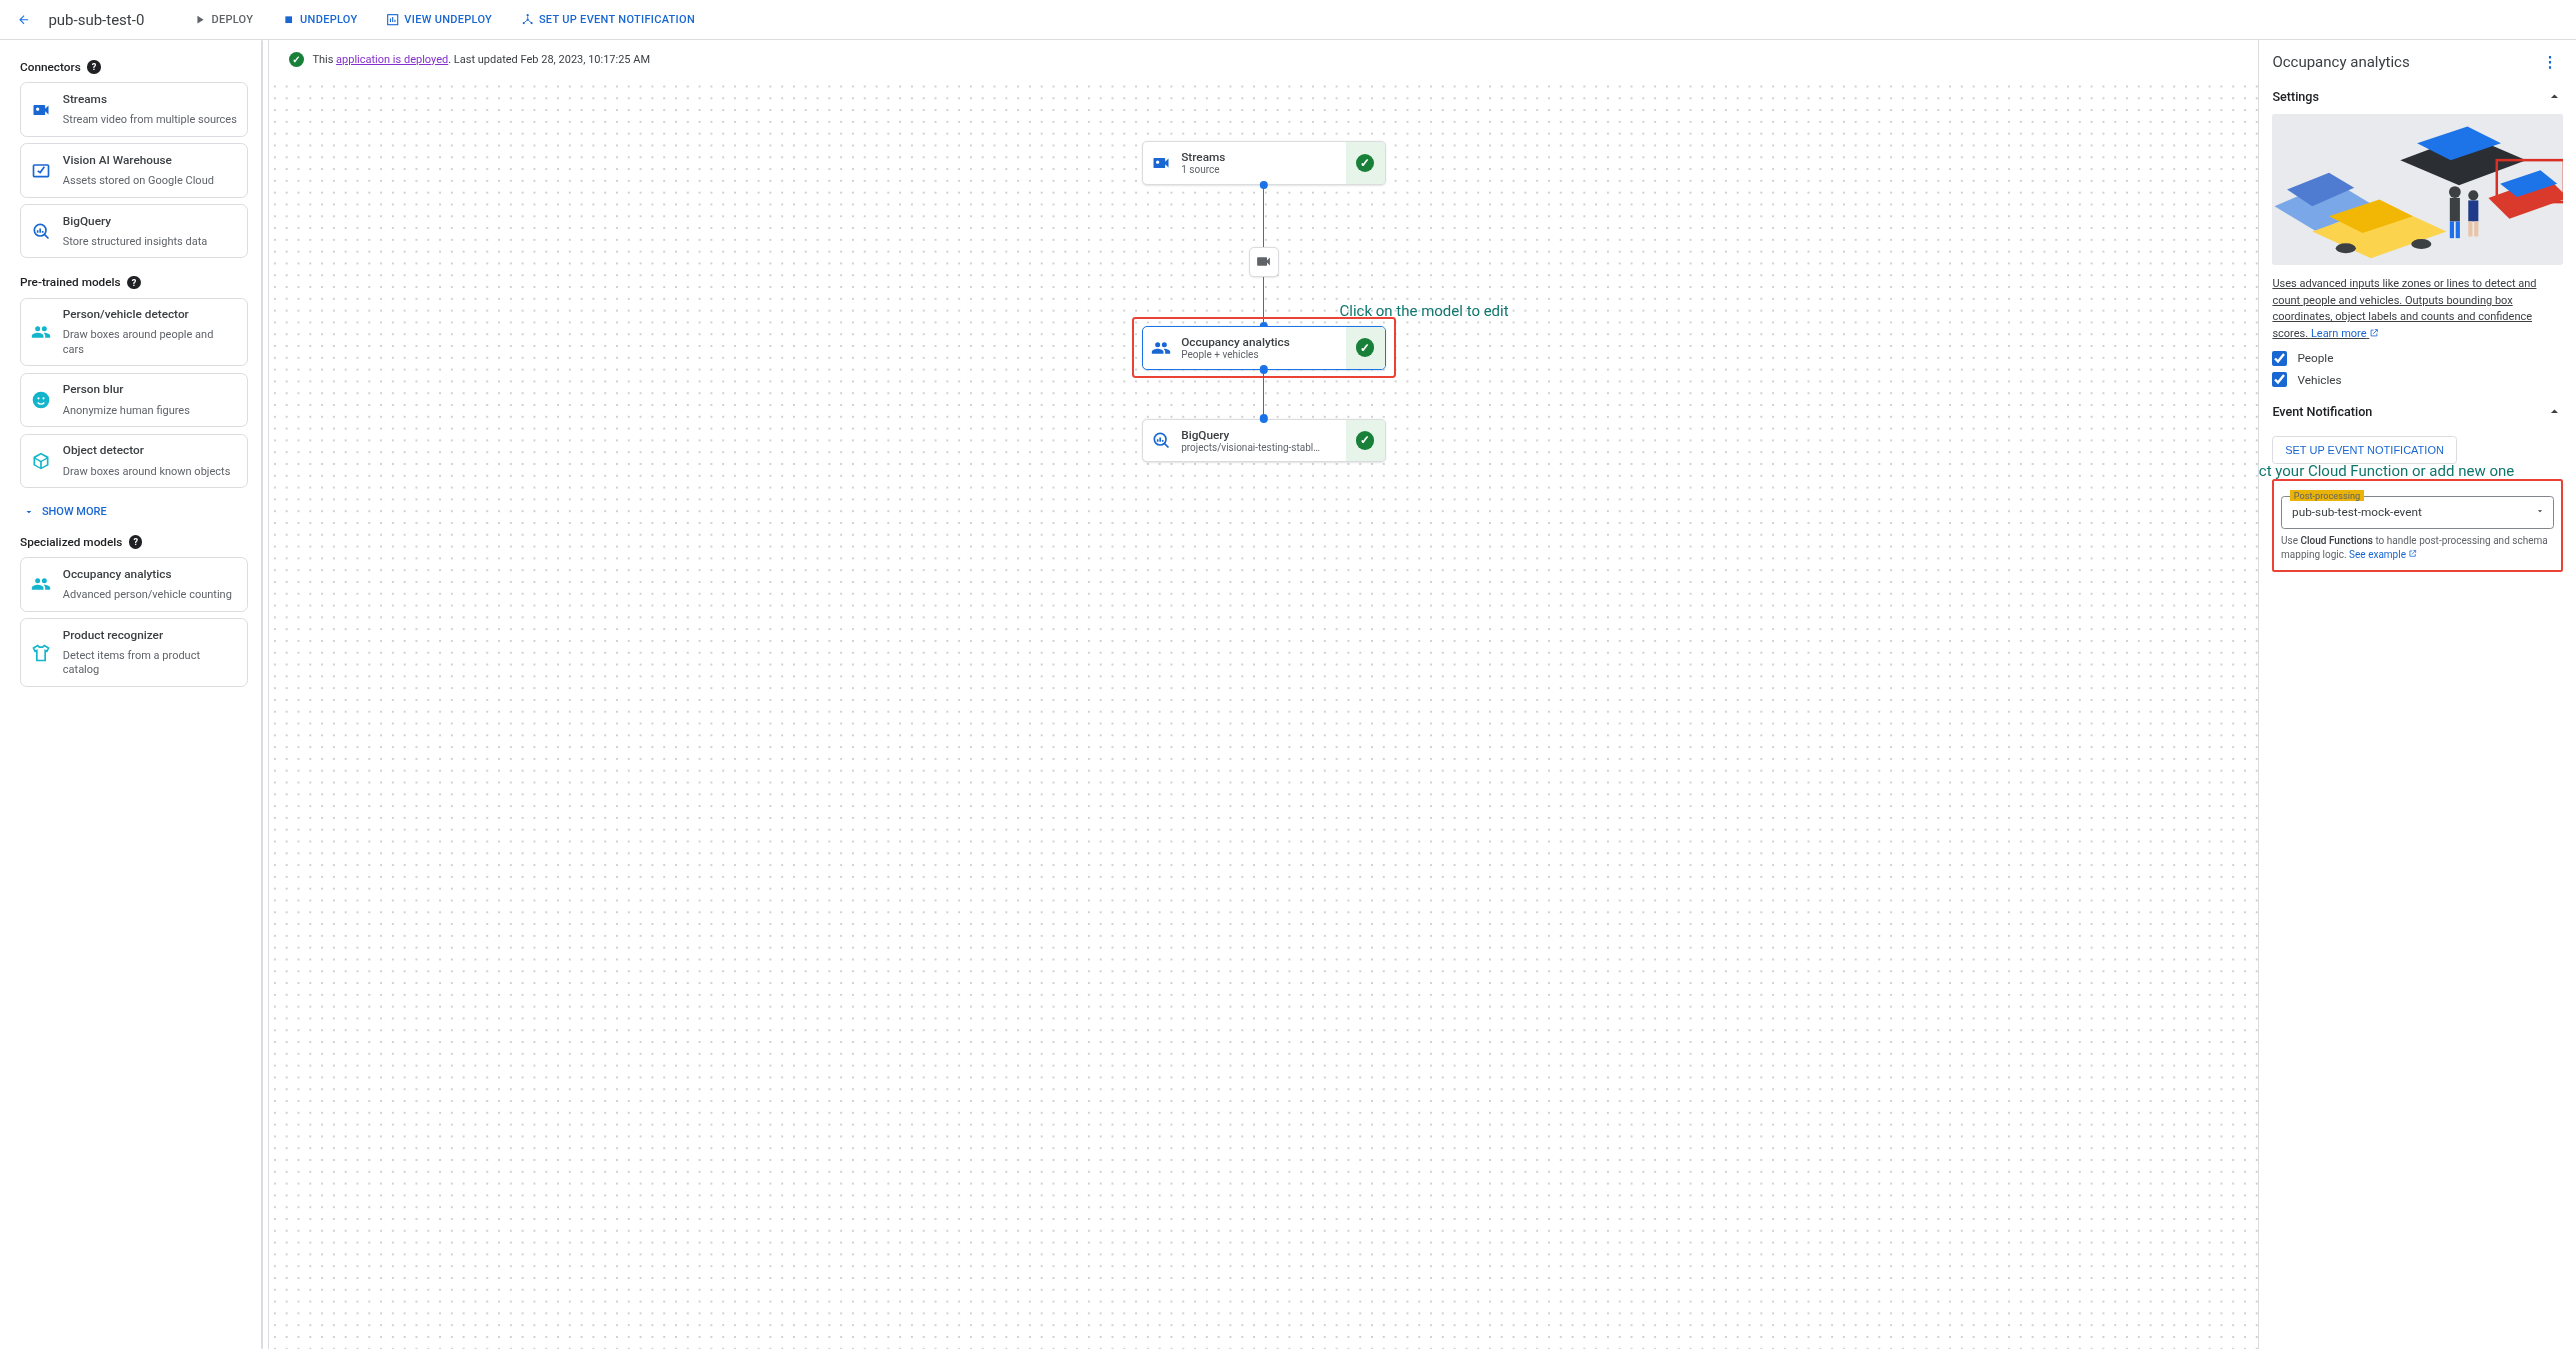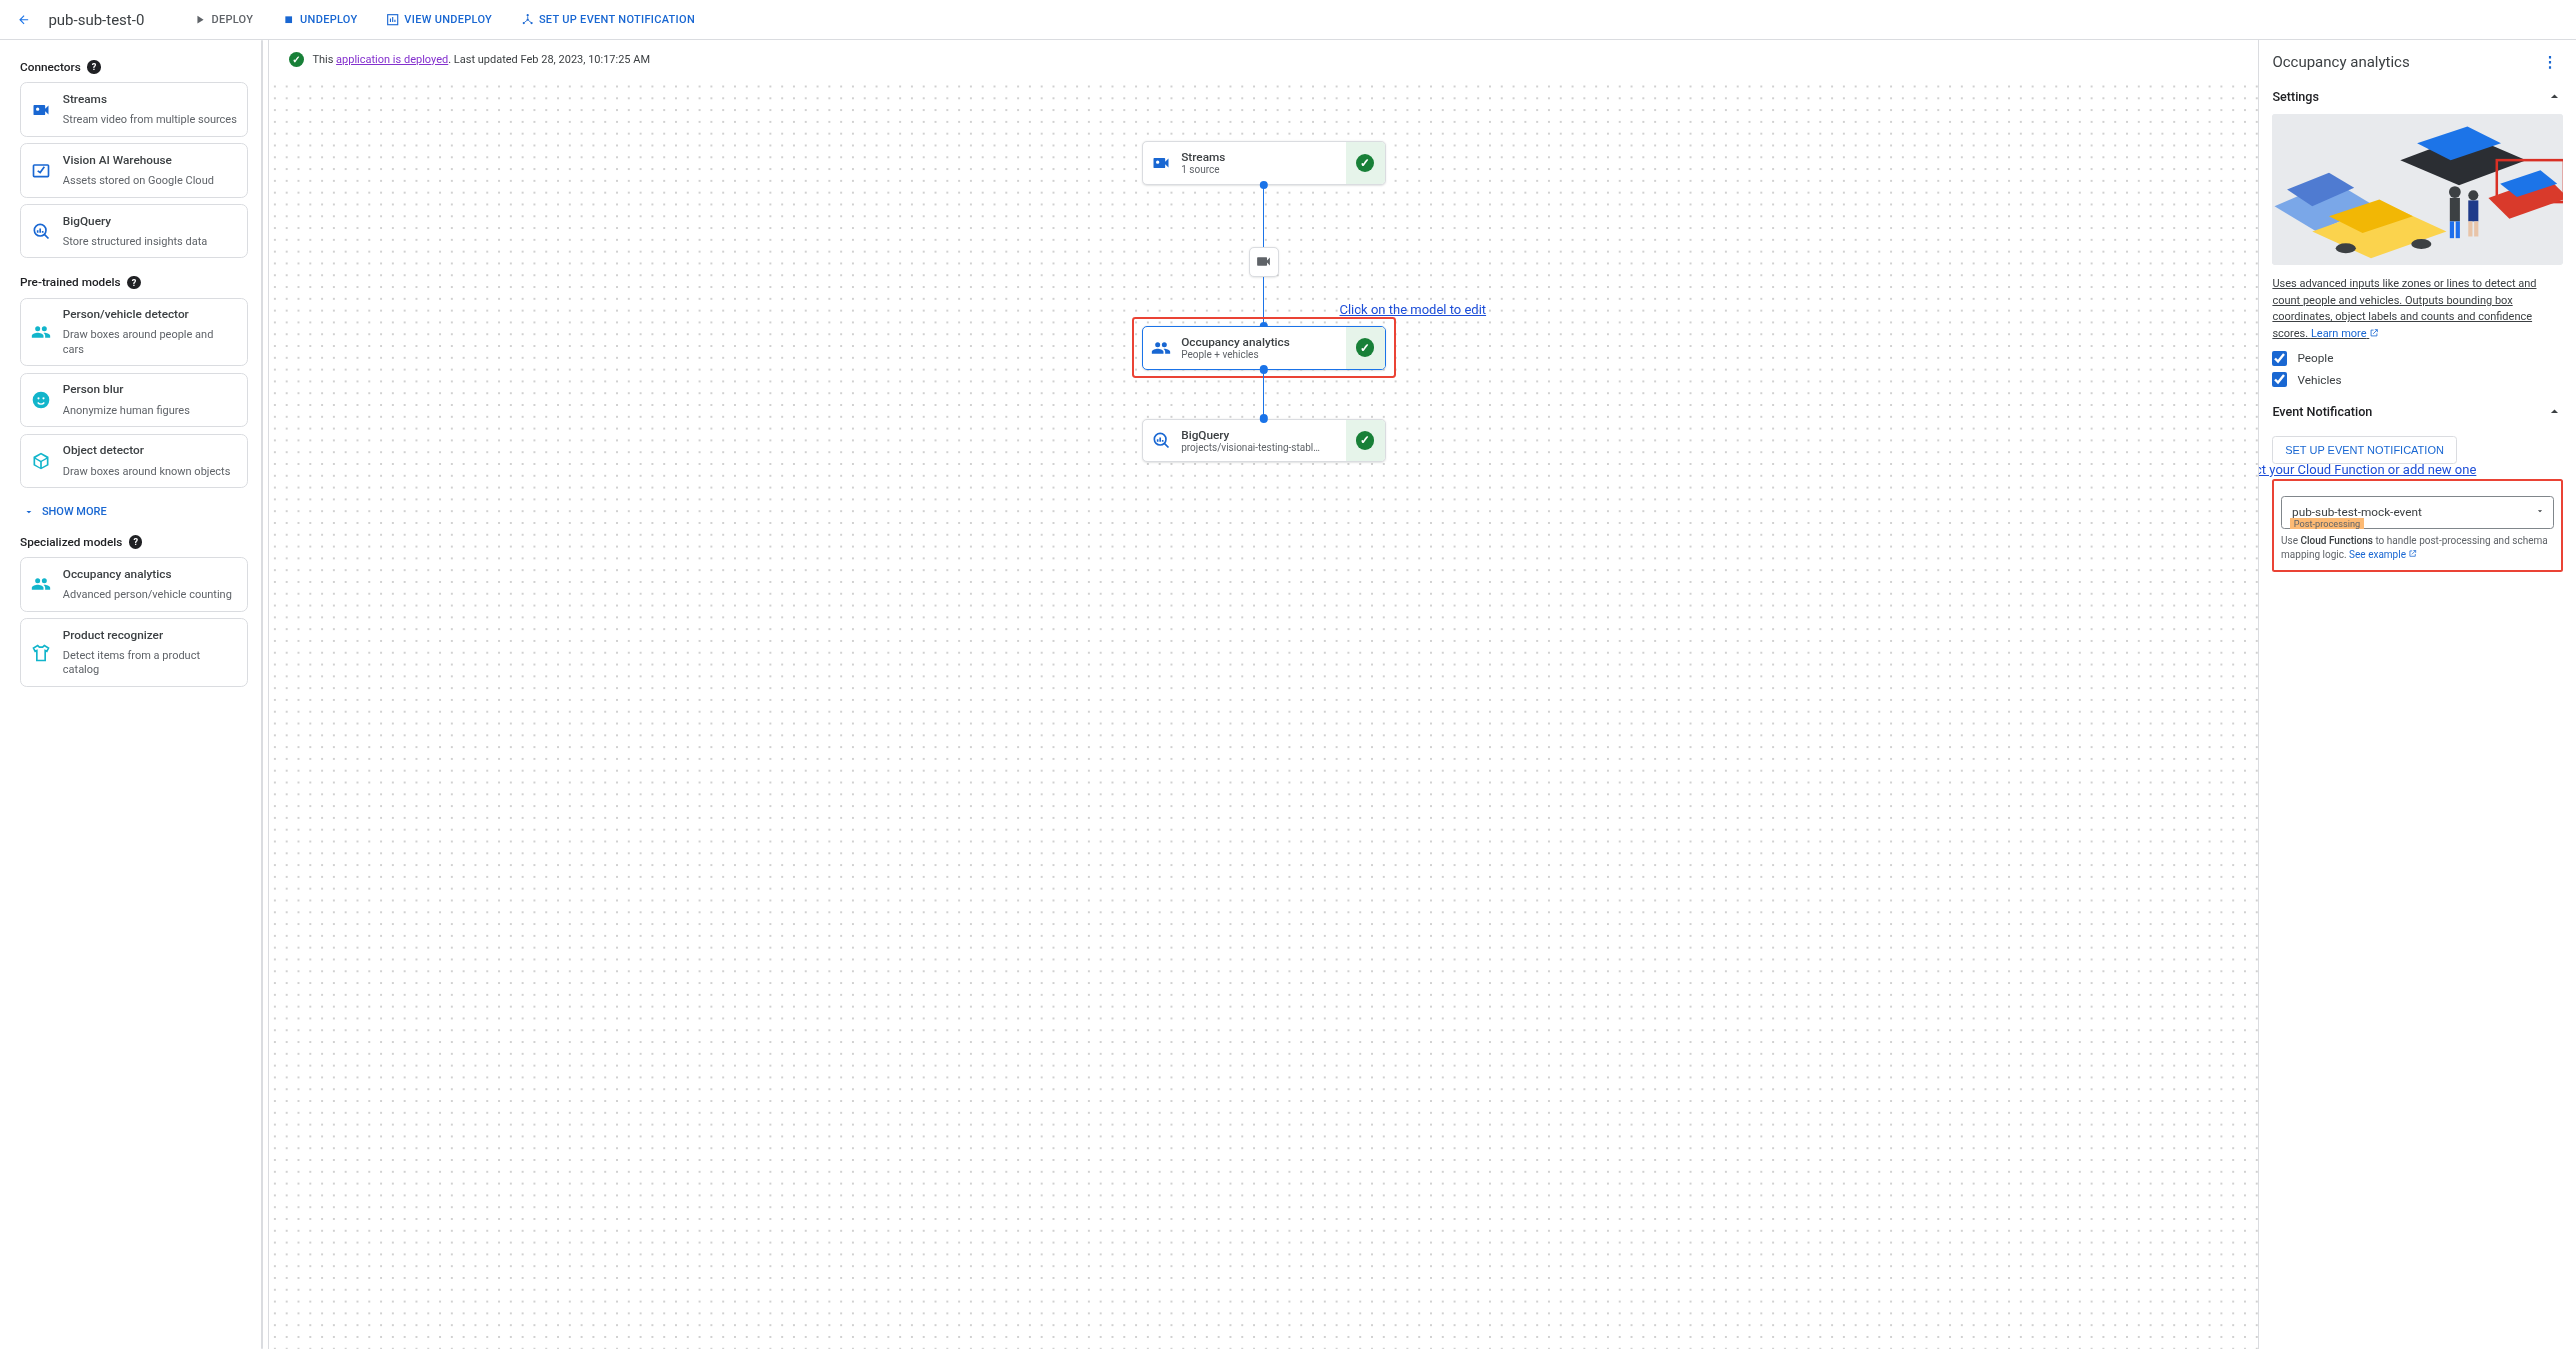--- a/index.html
+++ b/index.html
@@ -45,38 +45,38 @@
   .node .ok { width:39px; background:#e6f4ea; display:flex; align-items:center; justify-content:center; align-self:stretch; }
   .node .ok .c { width:18.5px;height:18.5px;border-radius:50%;background:#188038;color:#fff;display:flex;align-items:center;justify-content:center;font-size:11.8px;font-weight:700; }
   .wire { width:1.7px; flex:0 0 auto; background:#1a73e8; position:relative; }
   .wire.h74 { height:62px; }
   .wire.h58 { height:49px; }
   .wire .dot { width:8.4px;height:8.4px;border-radius:50%;background:#1a73e8;position:absolute;left:50%;transform:translateX(-50%); }
   .wire .dot.top { top:-4.2px; } .wire .dot.bot { bottom:-4.2px; }
   .camchip { width:30px;height:30px;border:0.8px solid #dadce0;border-radius:5px;background:#fff;display:flex;align-items:center;justify-content:center;box-shadow:0 0.8px 1.7px rgba(60,64,67,.12); }
   .node.sel { border:1.7px solid #1a73e8; }
   .redbox { position:absolute; border:2.5px solid #ea4335; border-radius:3.4px; pointer-events:none; }
-  .anno { position:absolute; color:#1d4ed8; font-size:13px; font-weight:400; z-index:5; pointer-events:none;text-decoration:underline; }
+  .anno { position:absolute; color:#0f766e; font-size:15px; font-weight:400; z-index:5; pointer-events:none; }
 
   
   .right { width:318px; border-left:0.8px solid #dadce0; display:flex; flex-direction:column; overflow:hidden; }
   .r-head { display:flex; align-items:center; justify-content:space-between; padding:13.4px 13.4px 8.4px 13.4px; }
   .r-head .t { font-size:15px; font-weight:400;color:#3c4043; }
   .r-head .more { color:#1967d2; font-size:15px; font-weight:bold; cursor:pointer; padding:0 5px; }
   .r-body { overflow-y:auto; padding:0 13.4px 13.4px 13.4px; position:relative; }
   .sect-h { display:flex; align-items:center; justify-content:space-between; font-size:12.6px; font-weight:500;color:#202124; padding:8.4px 0; cursor:pointer; }
   .sect-h svg { width:17px; height:17px; }
   .illus { width:100%; height:151px; border-radius:3.4px; background:#e8eaed; position:relative; overflow:hidden; }
   .desc { font-size:11px; color:#3c4043; line-height:1.5; margin:11.8px 0 8.4px 0;text-decoration:underline; }
   .desc a, .lm { color:#1967d2; text-decoration:none; }
   .cb { display:flex; align-items:center; gap:10px; margin:6.7px 0; font-size:11.8px; color:#3c4043; }
   .cb input { width:15px;height:15px; accent-color:#1967d2; }
   .btn-outline { border:0.8px solid #dadce0; background:#fff; color:#1967d2; font-weight:500; font-size:11px; border-radius:3.4px; padding:6.7px 11.8px; cursor:pointer; margin-top:8.4px; }
   .field { border:0.8px solid #80868b; border-radius:3.4px; padding:8.4px 29px 8.4px 10px; position:relative; margin-top:8.4px; cursor:pointer; }
-  .field .legend { position:absolute; top:-6.7px; left:8.4px; background:#fdba74; padding:0 3.4px; font-size:9.2px; color:#5f6368;margin-top:28px; }
+  .field .legend { position:absolute; top:-6.7px; left:8.4px; background:#eab308; padding:0 3.4px; font-size:9.2px; color:#5f6368; }
   .field .val { font-size:11.8px; color:#3c4043; }
   .field .dd { position:absolute; right:8.4px; top:50%; transform:translateY(-50%); }
   .hint { font-size:10px; color:#5f6368; line-height:1.4; margin-top:5px; }
   .hint b { color:#3c4043; font-weight:500; }
 </style>
 </head>
 <body>
 
 <div class="topbar">
   <div class="back">

